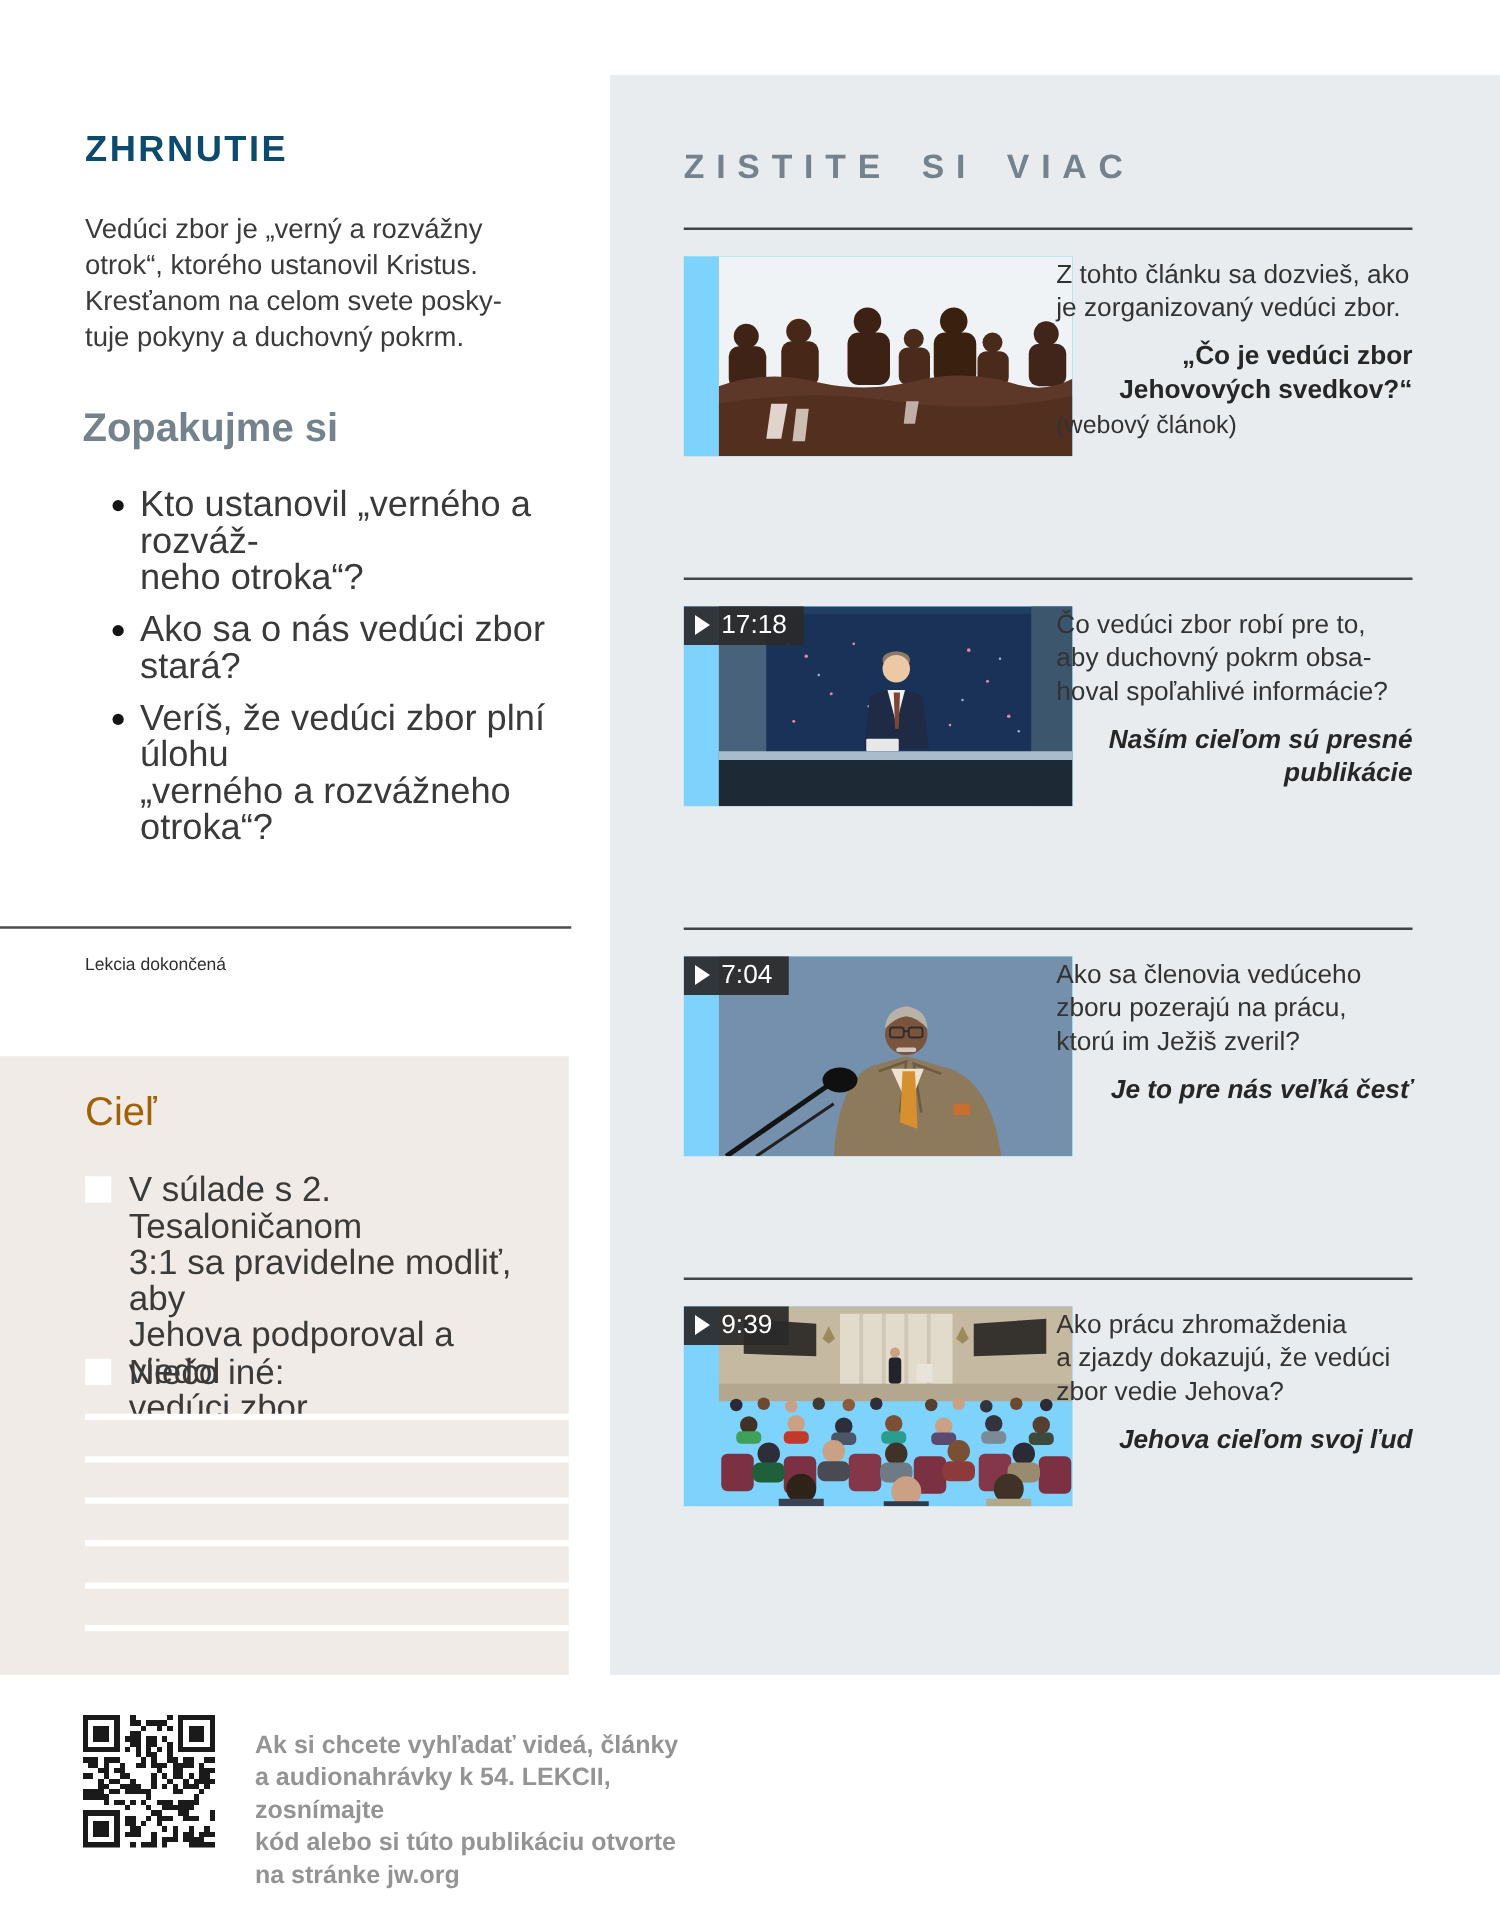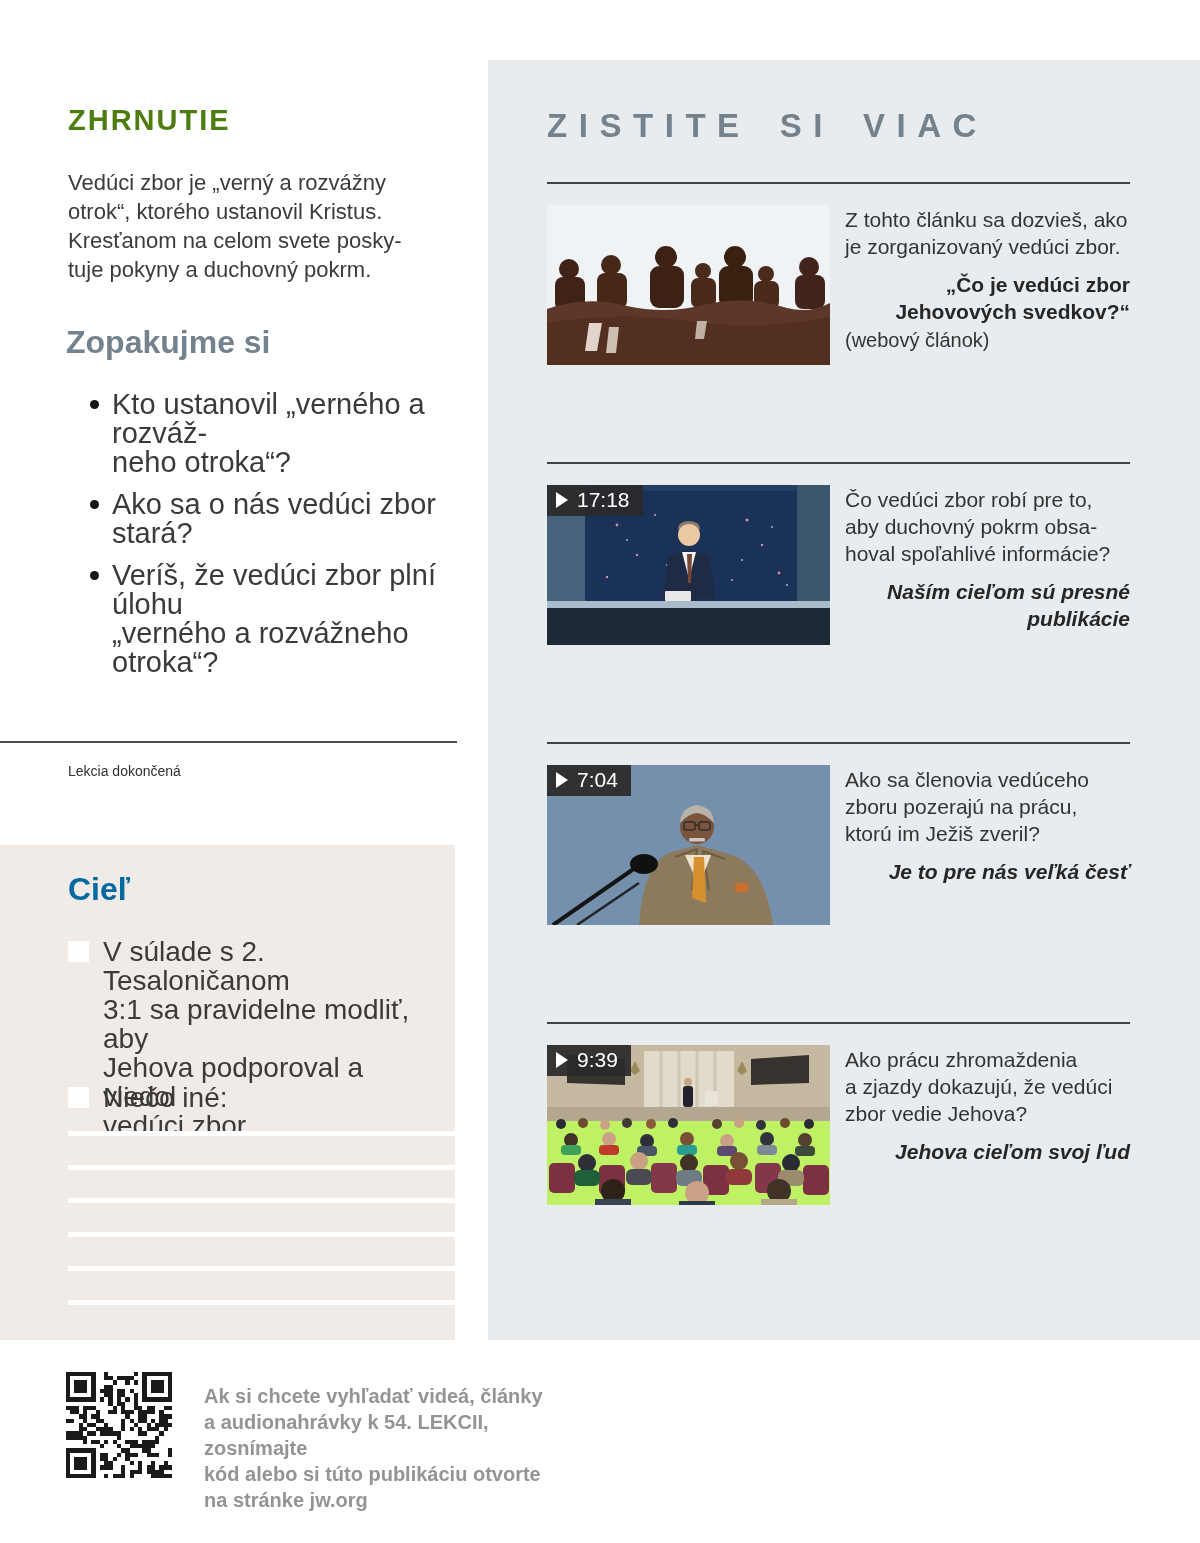--- a/index.html
+++ b/index.html
@@ -5,21 +5,21 @@
   html,body{margin:0;padding:0;background:#ffffff;}
   .page{
     position:relative;width:1200px;height:1543px;background:#ffffff;overflow:hidden;
     font-family:"Liberation Sans", sans-serif;color:#3a3a3a;
   }
   .pre{white-space:pre-line;}
 
   
   .summary-title{
     position:absolute;left:68px;top:104px;margin:0;
-    font-size:29px;font-weight:bold;letter-spacing:2px;color:#4d7c0f;
+    font-size:29px;font-weight:bold;letter-spacing:2px;color:#0c4a6e;
   }
   .summary-body{
     position:absolute;left:68px;top:168px;width:390px;margin:0;
     font-size:22px;line-height:29px;color:#3b3b3b;
   }
   .review-title{
     position:absolute;left:66px;top:324px;margin:0;
     font-size:32px;font-weight:bold;color:#73828c;
   }
   .review-list{
@@ -32,48 +32,48 @@
     border:none;border-top:2px solid #4d4d4d;margin:0;
   }
   .lesson-done{
     position:absolute;left:68px;top:763px;font-size:14px;color:#2f2f2f;
   }
   .goal-panel{
     position:absolute;left:0;top:845px;width:455px;height:495px;background:#f0ebe6;
   }
   .goal-title{
     position:absolute;left:68px;top:26px;margin:0;
-    font-size:32px;font-weight:bold;color:#0369a1;
+    font-size:32px;font-weight:normal;color:#a16207;
   }
   .goal-item{position:absolute;left:68px;display:flex;gap:14px;font-size:28px;line-height:29px;}
   .goal-item-1{top:92px;width:360px;}
   .goal-item-2{top:238px;width:360px;}
   .checkbox{flex:none;width:21px;height:21px;background:#ffffff;margin-top:4px;}
   .write-line{position:absolute;left:68px;width:387px;height:5px;background:#ffffff;}
   .qr-row{position:absolute;left:66px;top:1372px;display:flex;gap:32px;}
   .qr-box{width:106px;height:106px;background:#ffffff;}
   .qr-box svg{display:block;width:106px;height:106px;shape-rendering:crispEdges;}
   .qr-caption{
     width:370px;padding-top:11px;
     font-size:20px;line-height:26px;font-weight:bold;color:#949494;
   }
 
   
   .learn-panel{
     position:absolute;left:488px;top:60px;width:712px;height:1280px;background:#e8ecef;
   }
   .learn-title{
-    position:absolute;left:547px;top:107px;margin:0;
-    font-size:33px;font-weight:bold;color:#73828c;
+    position:absolute;left:547px;top:118px;margin:0;
+    font-size:27px;font-weight:bold;color:#73828c;
     letter-spacing:0.35em;word-spacing:0.25em;
   }
   .media-item{position:absolute;left:547px;width:583px;}
   .mi-0{top:182px;} .mi-1{top:462px;} .mi-2{top:742px;} .mi-3{top:1022px;}
   .media-rule{position:absolute;left:0;top:0;width:583px;height:0;border:none;border-top:2px solid #3f4447;margin:0;}
-  .thumb{position:absolute;left:0;top:23px;width:283px;height:160px;overflow:hidden;background:#bef264;}
+  .thumb{position:absolute;left:0;top:23px;width:283px;height:160px;overflow:hidden;background:#7dd3fc;padding-left:28px;}
   .thumb svg{display:block;width:283px;height:160px;}
   .badge{
     position:absolute;left:0;top:0;display:inline-flex;align-items:center;gap:9px;
     background:rgba(42,42,42,0.93);color:#ffffff;padding:3px 13px 4px 9px;
     font-size:21px;
   }
   .play{width:0;height:0;border-left:12px solid #ffffff;border-top:8px solid transparent;border-bottom:8px solid transparent;}
   .media-text{position:absolute;left:298px;top:24px;width:285px;}
   .m-desc{margin:0 0 11px 0;font-size:21px;line-height:27px;color:#333333;}
   .m-title{margin:0;font-size:21px;line-height:27px;font-weight:bold;color:#262626;text-align:right;}

